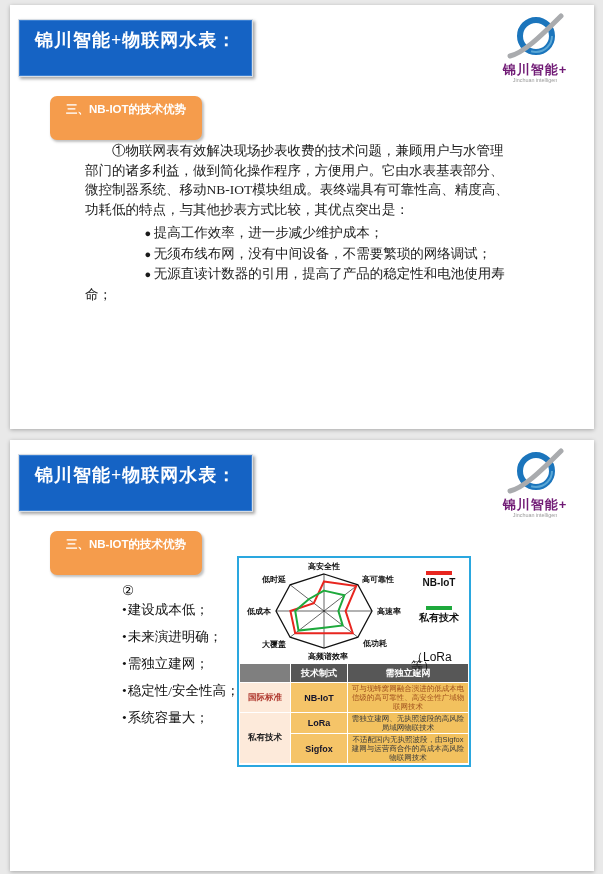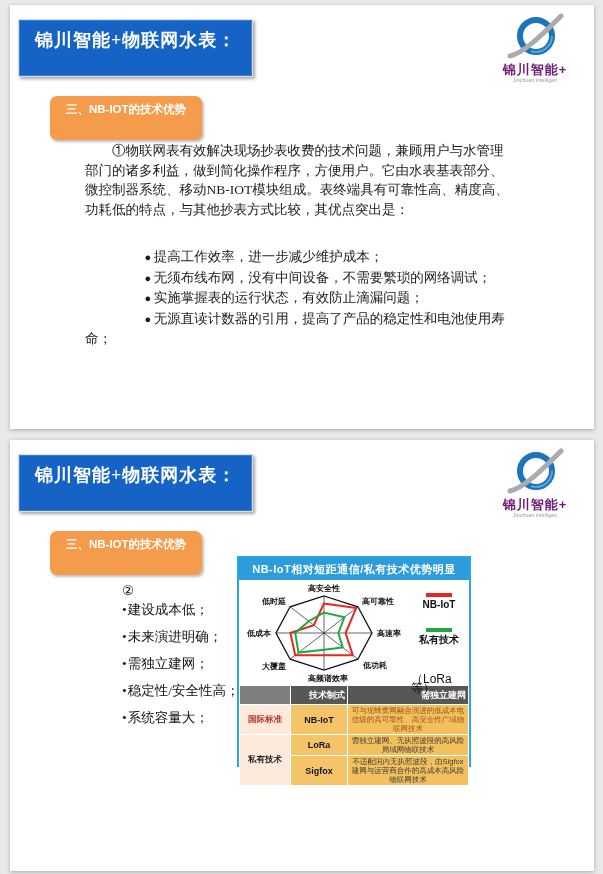--- a/index.html
+++ b/index.html
@@ -39,21 +39,21 @@
     font-size:11.5px;text-align:center;line-height:27px;
     box-shadow:1.5px 2px 2.5px rgba(0,0,0,.25);
   }
 
   
   .body1{
     position:absolute;left:75px;top:136px;width:425px;
     font-family:"Liberation Serif",serif;font-size:13.5px;line-height:19.5px;
     color:#1a1a1a;
   }
-  .para{text-indent:2em;margin:0 0 28px 0;}
+  .para{text-indent:2em;margin:0 0 4px 0;}
   .blt{text-indent:4.4em;}
   .blt::before{content:"\25CF\00A0";font-size:11px;}
   .tail{text-indent:2em;margin-top:1px;}
 
   
   .list2{
     position:absolute;left:112px;top:142px;width:130px;
     font-family:"Liberation Serif",serif;font-size:13.5px;color:#111;
   }
   .list2 .marker{margin-bottom:4px;}
@@ -73,21 +73,21 @@
   .radar-label{font-size:8px;font-weight:bold;fill:#111;font-family:"Liberation Sans",sans-serif;}
   .legend{position:absolute;left:172px;top:13px;width:56px;}
   .legend-entry{margin-bottom:18px;}
   .legend-bar{width:26px;height:4px;margin:0 auto 2px auto;background:#999;}
   .legend-label{font-weight:bold;font-size:10px;color:#111;text-align:center;line-height:11px;}
   .legend-sub{font-size:12px;color:#111;text-align:left;line-height:9px;margin-top:30px;}
 
   
   .tech-table{width:100%;border-collapse:collapse;table-layout:fixed;}
   .tech-table th,.tech-table td{border:1px solid #fff;padding:1px 2px;text-align:center;vertical-align:middle;}
-  .tech-table th{background:#575757;color:#fff;font-size:9px;font-weight:bold;height:16px;text-align:right;}
+  .tech-table th{background:#575757;color:#fff;font-size:9px;font-weight:bold;height:16px;}
   .tech-table th.th-blank{background:#7f7f7f;}
   .col-grp{width:46px;}
   .col-tech{width:52px;}
   .grp{background:#fdeada;font-weight:bold;font-size:8.5px;}
   .grp.intl{color:#b03a30;}
   .grp.priv{color:#222;}
   .tech{background:#f5c468;font-weight:bold;font-size:9px;color:#14142b;}
   .desc{background:#f2c15e;font-size:7.5px;line-height:9px;color:#3a3a3a;text-align:center;}
   .desc-red{color:#a0501e;}
 </style>
@@ -108,21 +108,20 @@
     <div class="logo-name">锦川智能+</div>
     <div class="logo-sub">Jinchuan intelligen</div>
   </div>
 
   <div class="section-btn">三、NB-IOT的技术优势</div>
 
   <div class="body1">
     <p class="para">①物联网表有效解决现场抄表收费的技术问题，兼顾用户与水管理部门的诸多利益，做到简化操作程序，方便用户。它由水表基表部分、微控制器系统、移动NB-IOT模块组成。表终端具有可靠性高、精度高、功耗低的特点，与其他抄表方式比较，其优点突出是：</p>
     <div class="blt">提高工作效率，进一步减少维护成本；</div>
     <div class="blt">无须布线布网，没有中间设备，不需要繁琐的网络调试；</div>
-    <div class="blt">实施掌握表的运行状态，有效防止滴漏问题；</div>
     <div class="blt">无源直读计数器的引用，提高了产品的稳定性和电池使用寿命；</div>
   </div>
 </div>
 
 <div class="slide" id="slide2">
   <div class="banner">
     <span>锦川智能+物联网水表：</span>
   </div>
 
   <div class="logo">
@@ -140,21 +139,20 @@
   <div class="list2">
     <div class="marker">②</div>
     <div class="item">建设成本低；</div>
     <div class="item">未来演进明确；</div>
     <div class="item">需独立建网；</div>
     <div class="item">稳定性/安全性高；</div>
     <div class="item">系统容量大；</div>
   </div>
 
   <div class="chart-panel">
-    <div class="chart-title">NB-IoT相对短距通信/私有技术优势明显</div>
 
     <div class="radar-wrap">
       <svg id="radar" width="230" height="105">
           <line x1="85" y1="53" x2="85.0" y2="16.0" stroke="#222" stroke-width="0.7"></line>
           <line x1="85" y1="53" x2="118.9" y2="26.8" stroke="#222" stroke-width="0.7"></line>
           <line x1="85" y1="53" x2="133.0" y2="53.0" stroke="#222" stroke-width="0.7"></line>
           <line x1="85" y1="53" x2="118.9" y2="79.2" stroke="#222" stroke-width="0.7"></line>
           <line x1="85" y1="53" x2="85.0" y2="90.0" stroke="#222" stroke-width="0.7"></line>
           <line x1="85" y1="53" x2="51.1" y2="79.2" stroke="#222" stroke-width="0.7"></line>
           <line x1="85" y1="53" x2="37.0" y2="53.0" stroke="#222" stroke-width="0.7"></line>

